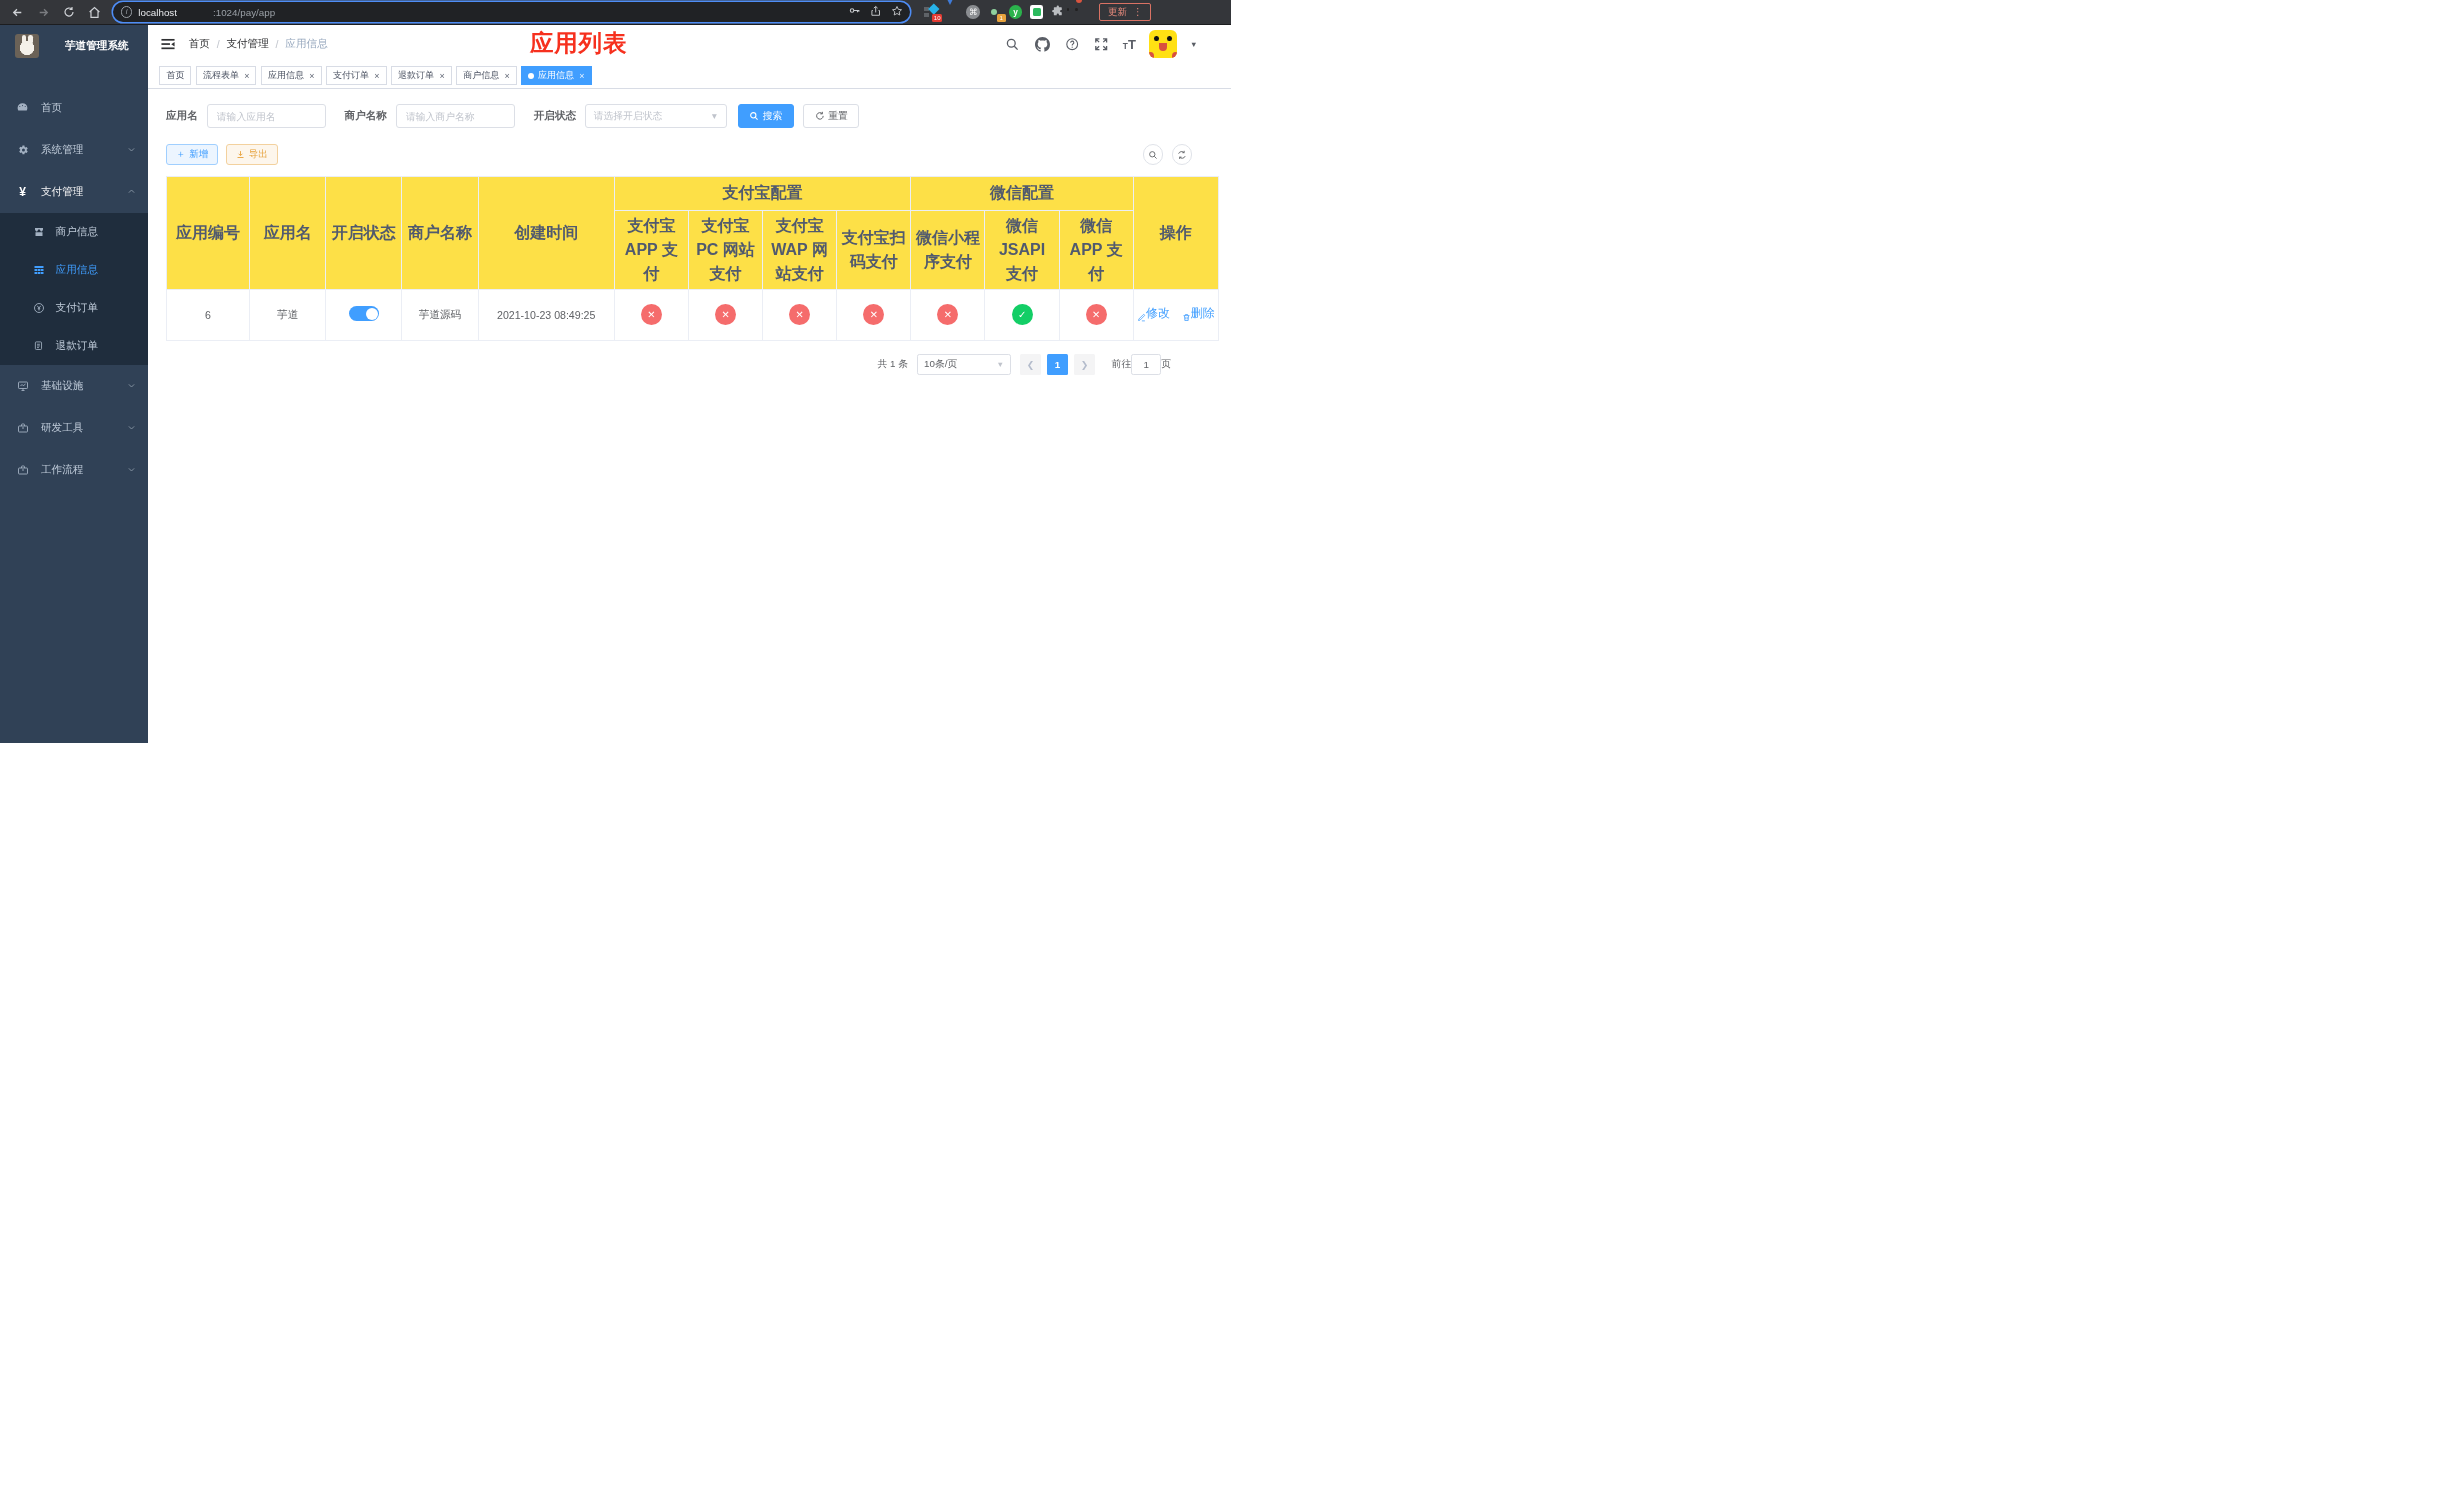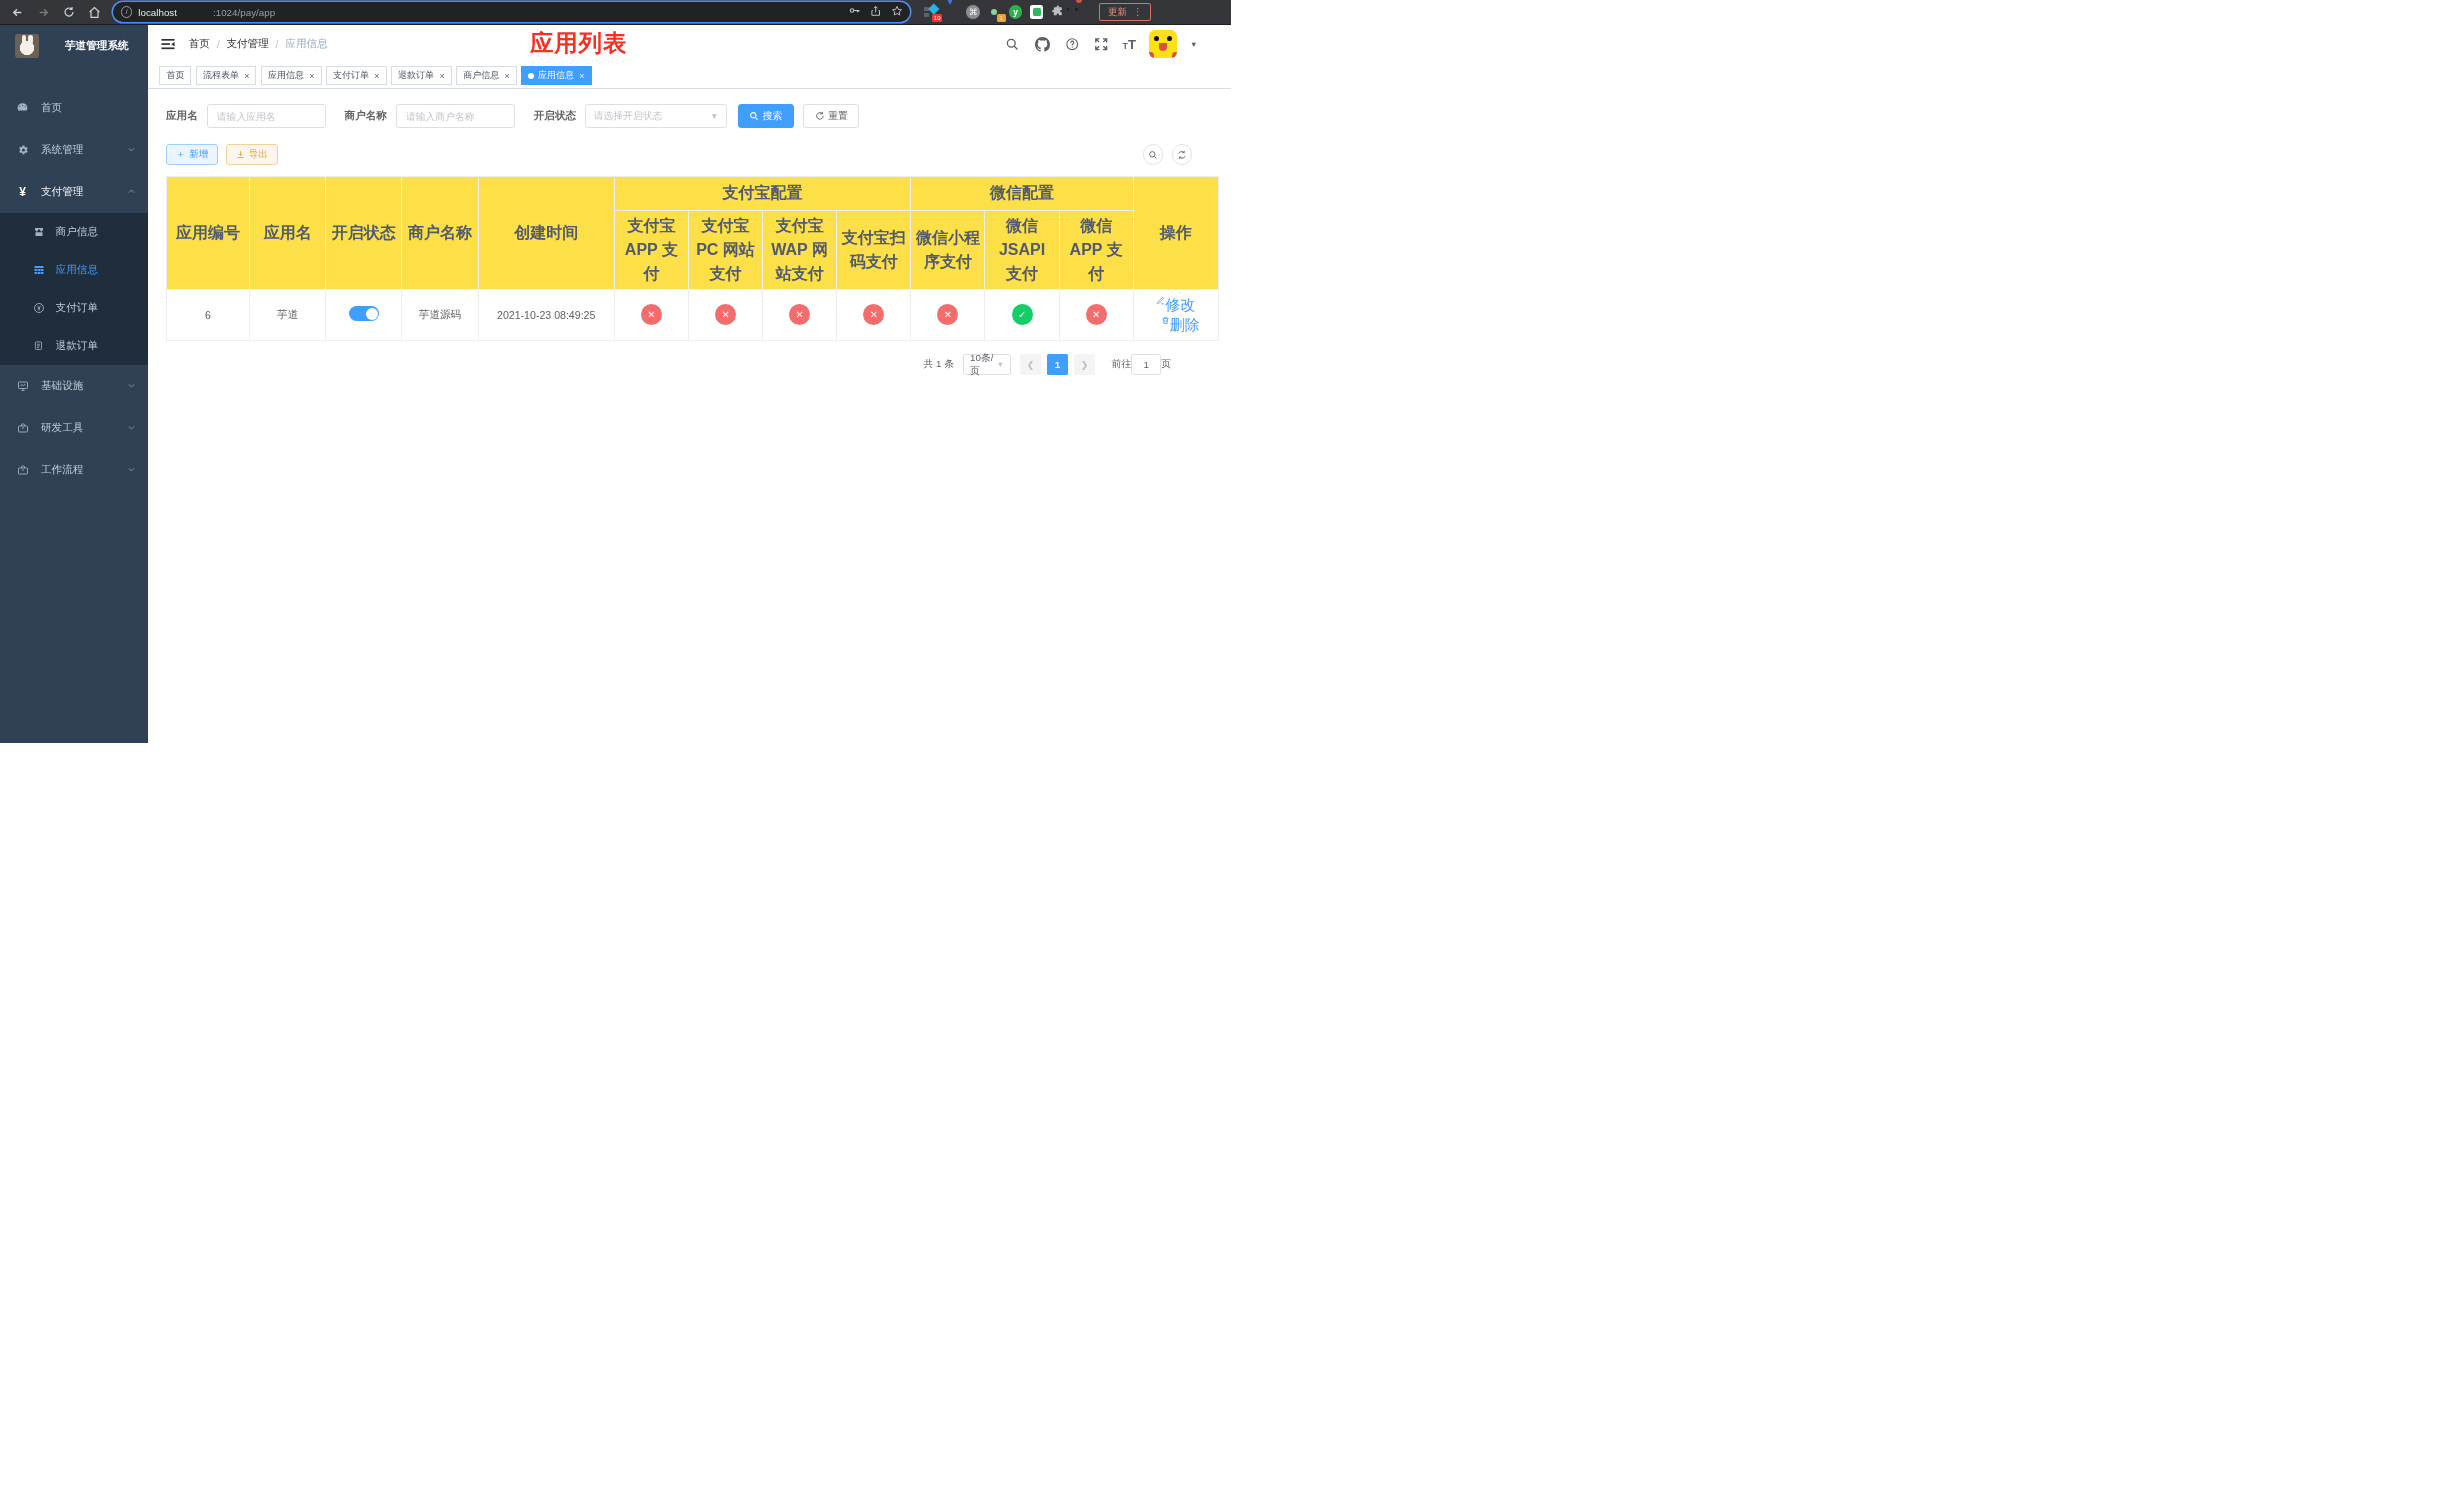--- a/index.html
+++ b/index.html
@@ -128,27 +128,27 @@
   .grid thead tr.r1 th { height:34px; }
   .grid thead tr.r2 th { height:42px; }
   .grid tbody td { height:51px; color:#606266; font-size:10.6px; background:#fff; }
   .switch { display:inline-block; width:30px; height:15px; border-radius:7.6px; background:#dcdfe6; position:relative; cursor:pointer; }
   .switch.on { background:#409eff; }
   .switch::after { content:""; position:absolute; top:1.5px; left:1.5px; width:12px; height:12px; border-radius:50%; background:#fff; transition:left .2s; }
   .switch.on::after { left:16.7px; }
   .chan { display:inline-flex; width:21px; height:21px; border-radius:50%; color:#fff; font-size:9.8px;
     align-items:center; justify-content:center; }
   .chan.no { background:#f56c6c; } .chan.ok { background:#13ce66; }
-  .op-link { color:#409eff; font-size:15px; cursor:pointer; display:inline-flex; align-items:flex-start; gap:0; }
+  .op-link { color:#409eff; font-size:12px; cursor:pointer; display:inline-flex; align-items:flex-end; gap:0; }
   .op-link + .op-link { margin-left:9px; }
 
   
   .pager { display:flex; align-items:center; justify-content:flex-end; gap:9px; margin:13.6px 48px 0 0;
     font-size:9.8px; color:#606266; }
-  .pg-select { width:48px; height:21px; border:0.8px solid #dcdfe6; border-radius:2.3px; display:flex;
+  .pg-select { width:94px; height:21px; border:0.8px solid #dcdfe6; border-radius:2.3px; display:flex;
     align-items:center; justify-content:space-between; padding:0 6px; color:#606266; cursor:pointer; }
   .pg-select .sel-caret { color:#c0c4cc; font-size:7.6px; }
   .pg-btn { width:21px; height:21px; background:#f4f4f5; border-radius:1.5px; display:flex; align-items:center;
     justify-content:center; color:#b4bccc; cursor:pointer; font-size:9px; }
   .pg-num { width:21px; height:21px; border-radius:1.5px; background:#409eff; color:#fff; display:flex;
     align-items:center; justify-content:center; font-weight:700; cursor:pointer; }
   .pg-group { display:flex; gap:6px; align-items:center; }
   .goto { display:flex; align-items:center; margin-left:7.6px; }
   .goto input { width:30px; height:21px; border:0.8px solid #dcdfe6; border-radius:2.3px; text-align:center;
     font-size:9.8px; color:#606266; }

